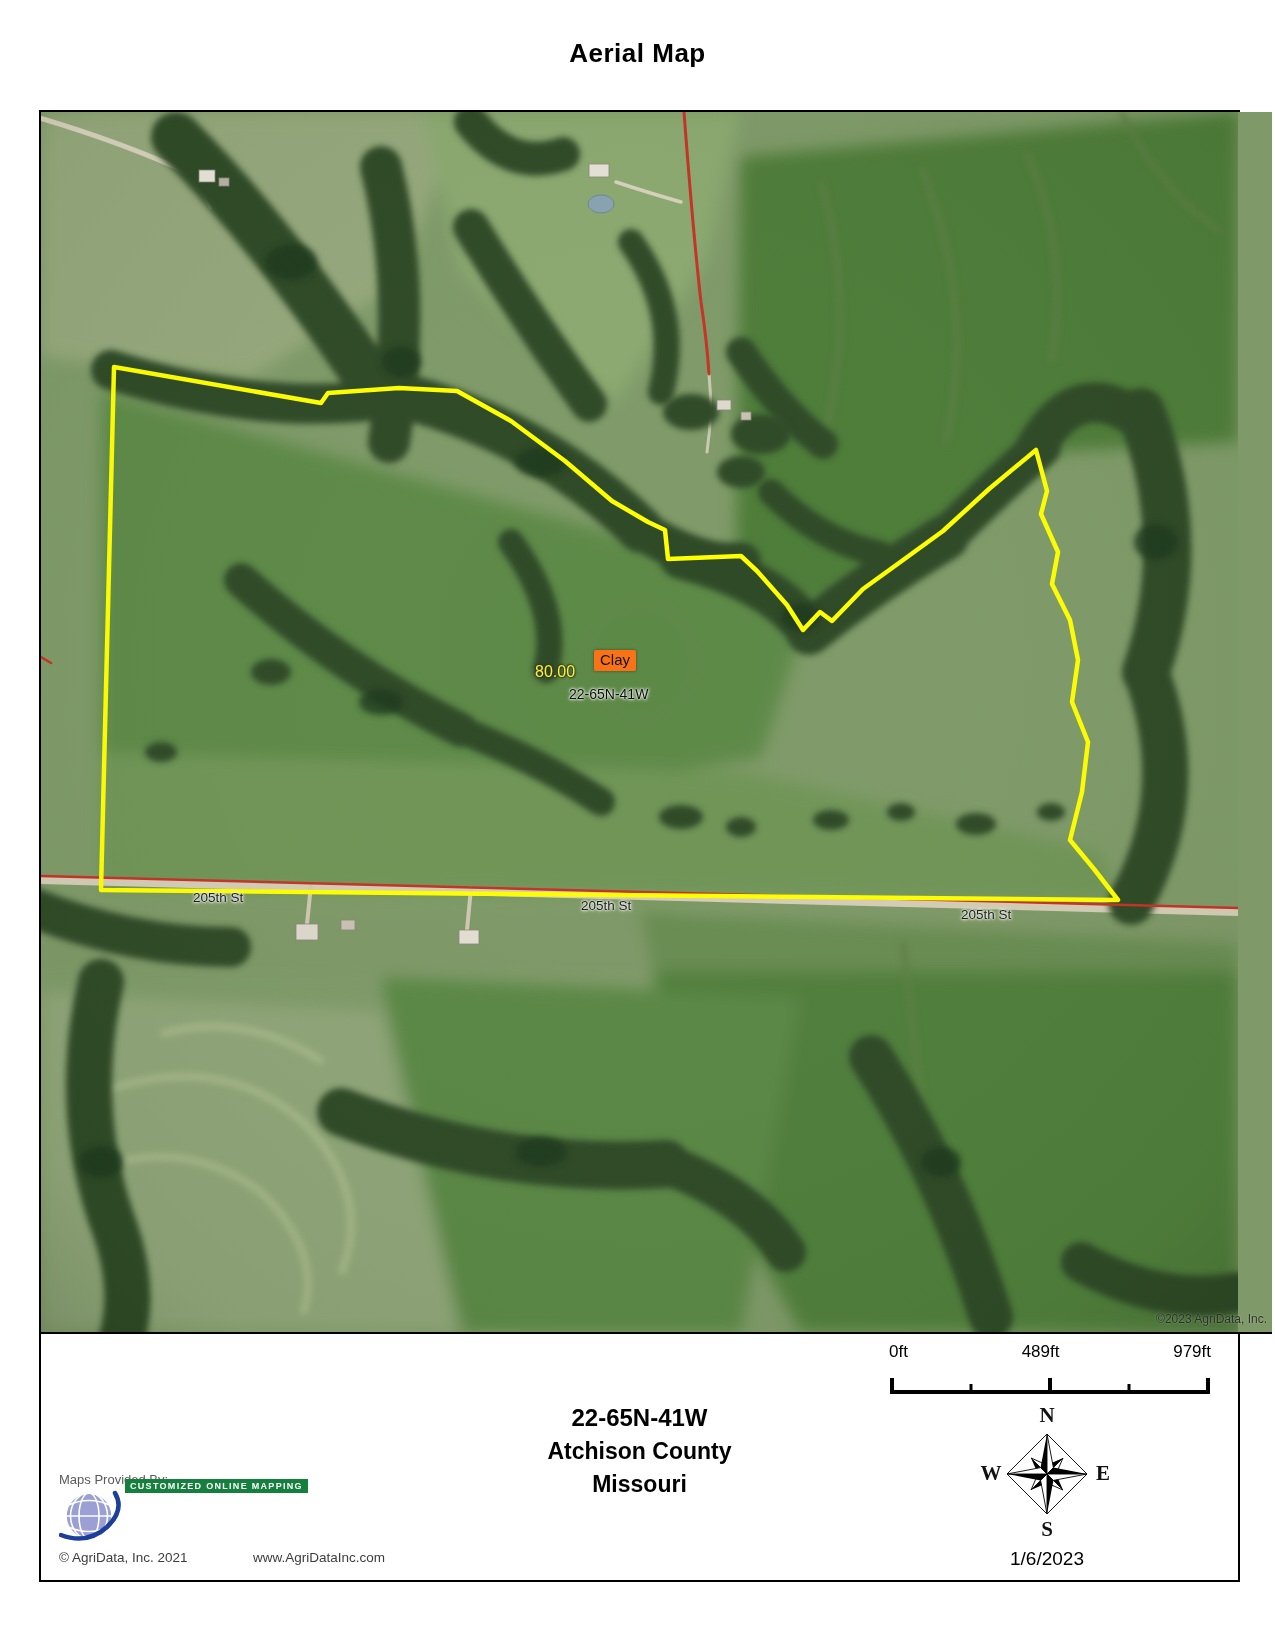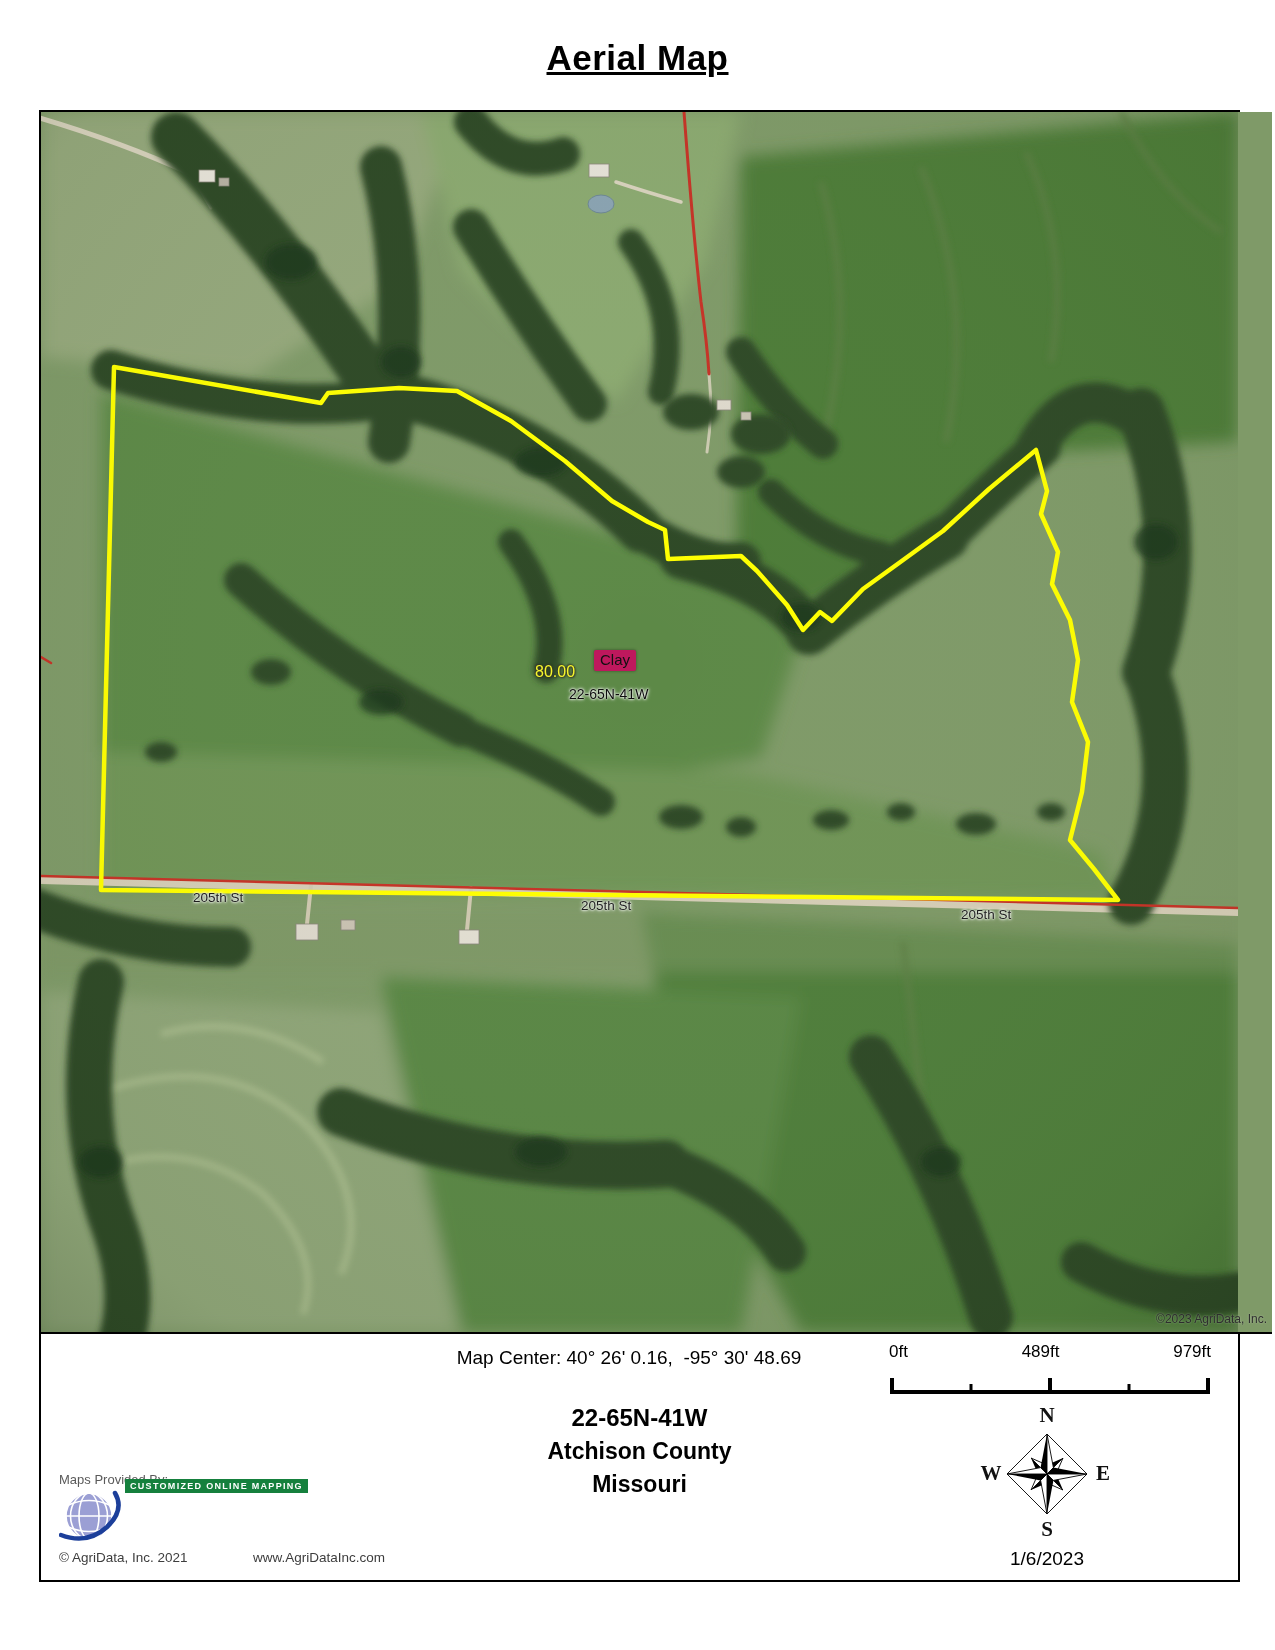--- a/index.html
+++ b/index.html
@@ -1,29 +1,29 @@
 <!DOCTYPE html>
 <html><head>
 <meta charset="utf-8">
 <style>
   html,body{margin:0;padding:0;background:#ffffff;}
   body{width:1275px;height:1650px;position:relative;font-family:"Liberation Sans",sans-serif;color:#000;}
 
   .page-title{position:absolute;top:38px;left:0;width:100%;text-align:center;
-    font-size:35px;font-weight:bold;letter-spacing:.5px;margin:0;text-decoration:underline;}
+    font-size:26px;font-weight:bold;letter-spacing:.5px;margin:0;}
 
   .frame{position:absolute;left:39px;top:110px;width:1197px;border:2px solid #000;background:#fff;}
 
   .map-area{position:relative;width:1231px;height:1220px;overflow:hidden;border-bottom:2px solid #000000;background:#7f9a68;}
   .map-area svg.aerial{position:absolute;left:0;top:0;}
 
   .map-label{position:absolute;white-space:nowrap;line-height:1.1;}
   .lbl-acreage{left:494px;top:551px;font-size:16px;color:#f6f62e;
     text-shadow:0 0 2px #3a3a12,1px 1px 2px #333,-1px -1px 2px #333;}
-  .lbl-soil{left:553px;top:538px;font-size:15px;color:#111;background:#be185d;
+  .lbl-soil{left:553px;top:538px;font-size:15px;color:#111;background:#f97316;
     padding:2px 6px;border-radius:2px;box-shadow:0 0 3px rgba(0,0,0,.45);}
   .lbl-section{left:528px;top:575px;font-size:14px;color:#0d0d0d;
     text-shadow:0 0 2px #fff,0 0 3px #fff,0 0 4px rgba(255,255,255,.8);}
   .lbl-street{font-size:13.5px;color:#1c1c1c;
     text-shadow:0 0 2px #fff,0 0 3px #fff,0 0 4px rgba(255,255,255,.9);}
   .street-1{left:152px;top:779px;}
   .street-2{left:540px;top:787px;}
   .street-3{left:920px;top:796px;}
   .map-copyright{right:5px;bottom:6px;font-size:12px;color:#2e2e2e;
     text-shadow:0 0 2px rgba(255,255,255,.4);}
@@ -190,21 +190,20 @@
     <div class="map-label lbl-soil">Clay</div>
     <div class="map-label lbl-section">22-65N-41W</div>
     <div class="map-label lbl-street street-1">205th St</div>
     <div class="map-label lbl-street street-2">205th St</div>
     <div class="map-label lbl-street street-3">205th St</div>
     <div class="map-label map-copyright">©2023 AgriData, Inc.</div>
   </div>
 
   <div class="footer">
 
-    <div class="map-center">Map Center: 40° 26' 0.16,  -95° 30' 48.69</div>
 
     <div class="scalebar">
       <div class="ticks-labels">
         <span>0ft</span>
         <span>489ft</span>
         <span>979ft</span>
       </div>
       <svg width="322" height="22" viewBox="0 0 322 22">
         <line x1="1" y1="18" x2="321" y2="18" stroke="#000" stroke-width="4"></line>
         <line x1="3" y1="4" x2="3" y2="18" stroke="#000" stroke-width="4"></line>

